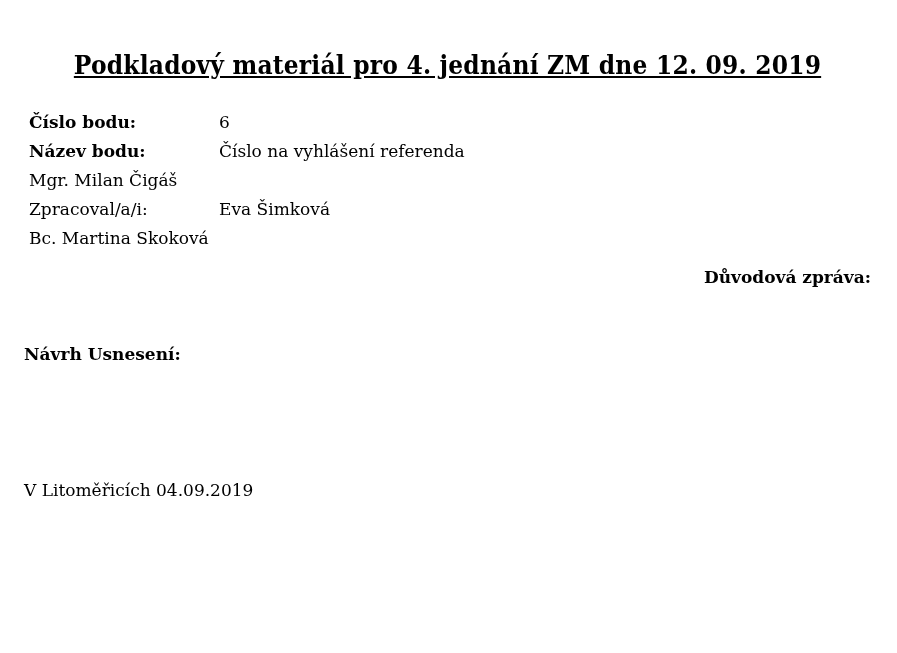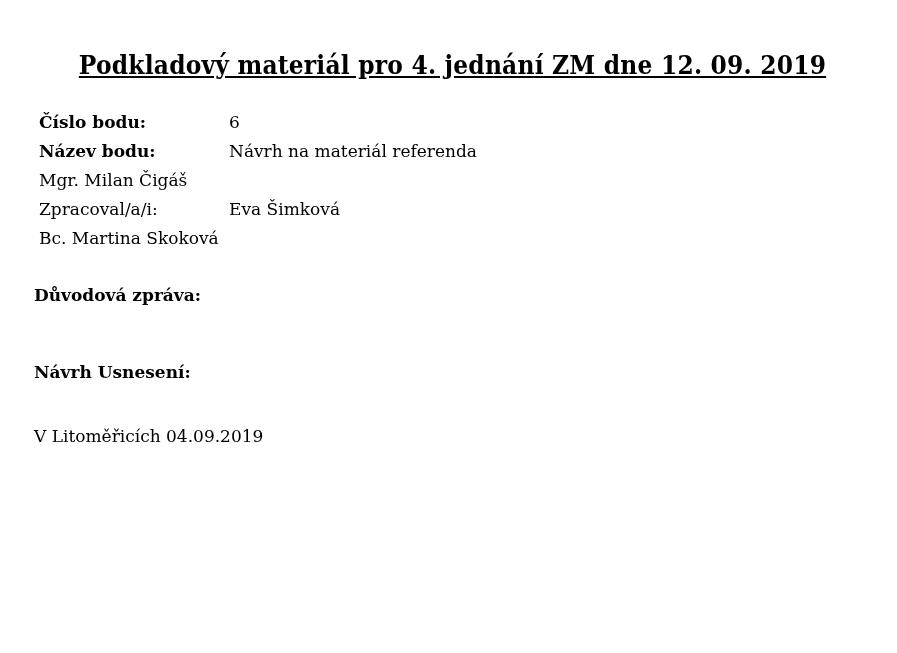--- a/index.html
+++ b/index.html
@@ -7,53 +7,53 @@
     width: 897px;
     height: 653px;
     background: #ffffff;
     font-family: "DejaVu Serif", "Liberation Serif", serif;
     color: #000000;
     overflow: hidden;
   }
   .page {
     width: 897px;
     height: 653px;
-    padding: 50px 26px 0 34px;
+    padding: 50px 26px 0 24px;
   }
   .doc-title {
     text-align: center;
     font-size: 26px;
     font-weight: bold;
     text-decoration: underline;
     letter-spacing: 0.2px;
     margin-bottom: 28px;
     font-stretch: condensed;
   }
   .fields {
     margin-left: 5px;
-    margin-bottom: 32px;
+    margin-bottom: 14px;
   }
   .field-row {
     display: flex;
     font-size: 17px;
     line-height: 29px;
   }
   .field-label {
     width: 190px;
     flex: 0 0 190px;
   }
   .field-label.bold { font-weight: bold; }
   .field-value { flex: 1; }
   .section-heading {
     font-size: 17px;
     font-weight: bold;
     line-height: 20px;
   }
-  .section-duvodova { margin-bottom: 57px; }
-  .section-navrh { margin-bottom: 44px; }
+  .section-duvodova { margin-bottom: 57px; text-align: right; }
+  .section-navrh { margin-bottom: 116px; }
   .place-date {
     font-size: 17px;
     line-height: 20px;
     margin-bottom: 16px;
   }
   .submitter {
     font-size: 17px;
     font-weight: bold;
     line-height: 20px;
   }
@@ -65,21 +65,21 @@
 
   <h1 class="doc-title">Podkladový materiál pro 4. jednání ZM dne 12. 09. 2019</h1>
 
   <div class="fields">
     <div class="field-row">
       <span class="field-label bold">Číslo bodu:</span>
       <span class="field-value">6</span>
     </div>
     <div class="field-row">
       <span class="field-label bold">Název bodu:</span>
-      <span class="field-value">Návrh na materiál referenda</span>
+      <span class="field-value">Číslo na vyhlášení referenda</span>
     </div>
     <div class="field-row">
       <span class="field-value">Mgr. Milan Čigáš</span>
     </div>
     <div class="field-row">
       <span class="field-label">Zpracoval/a/i:</span>
       <span class="field-value">Eva Šimková</span>
     </div>
     <div class="field-row">
       <span class="field-value">Bc. Martina Skoková</span>

